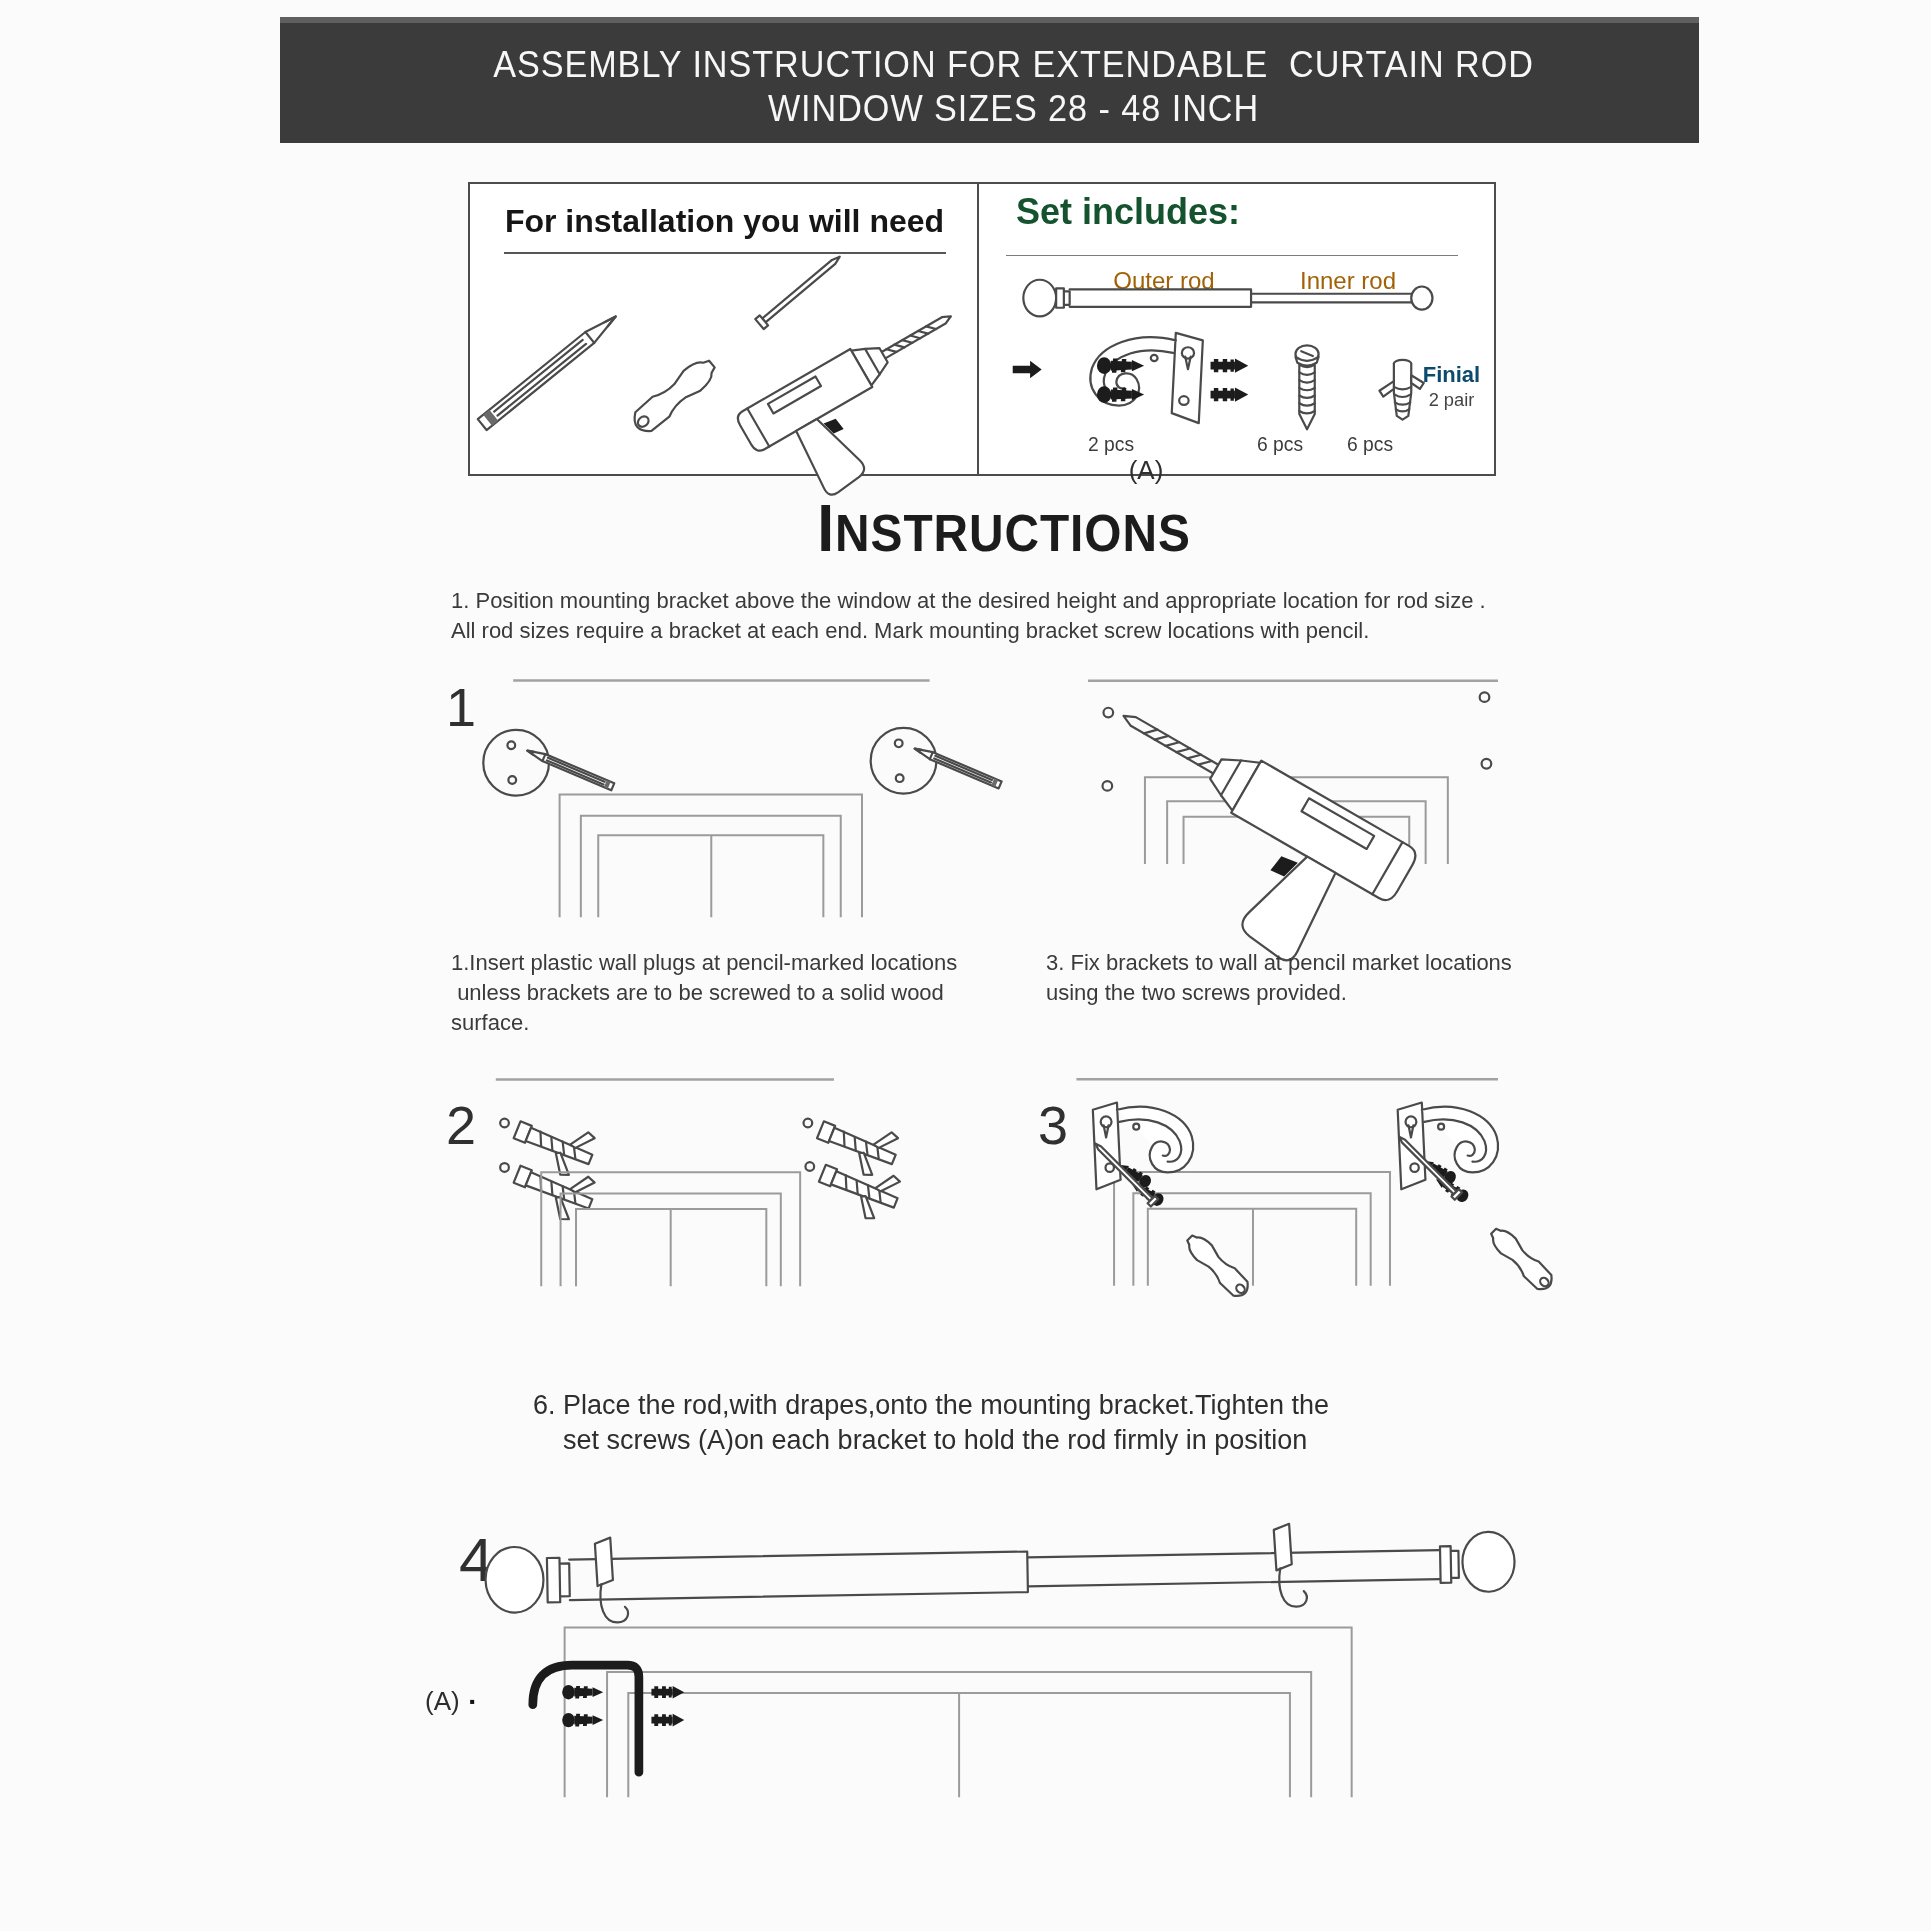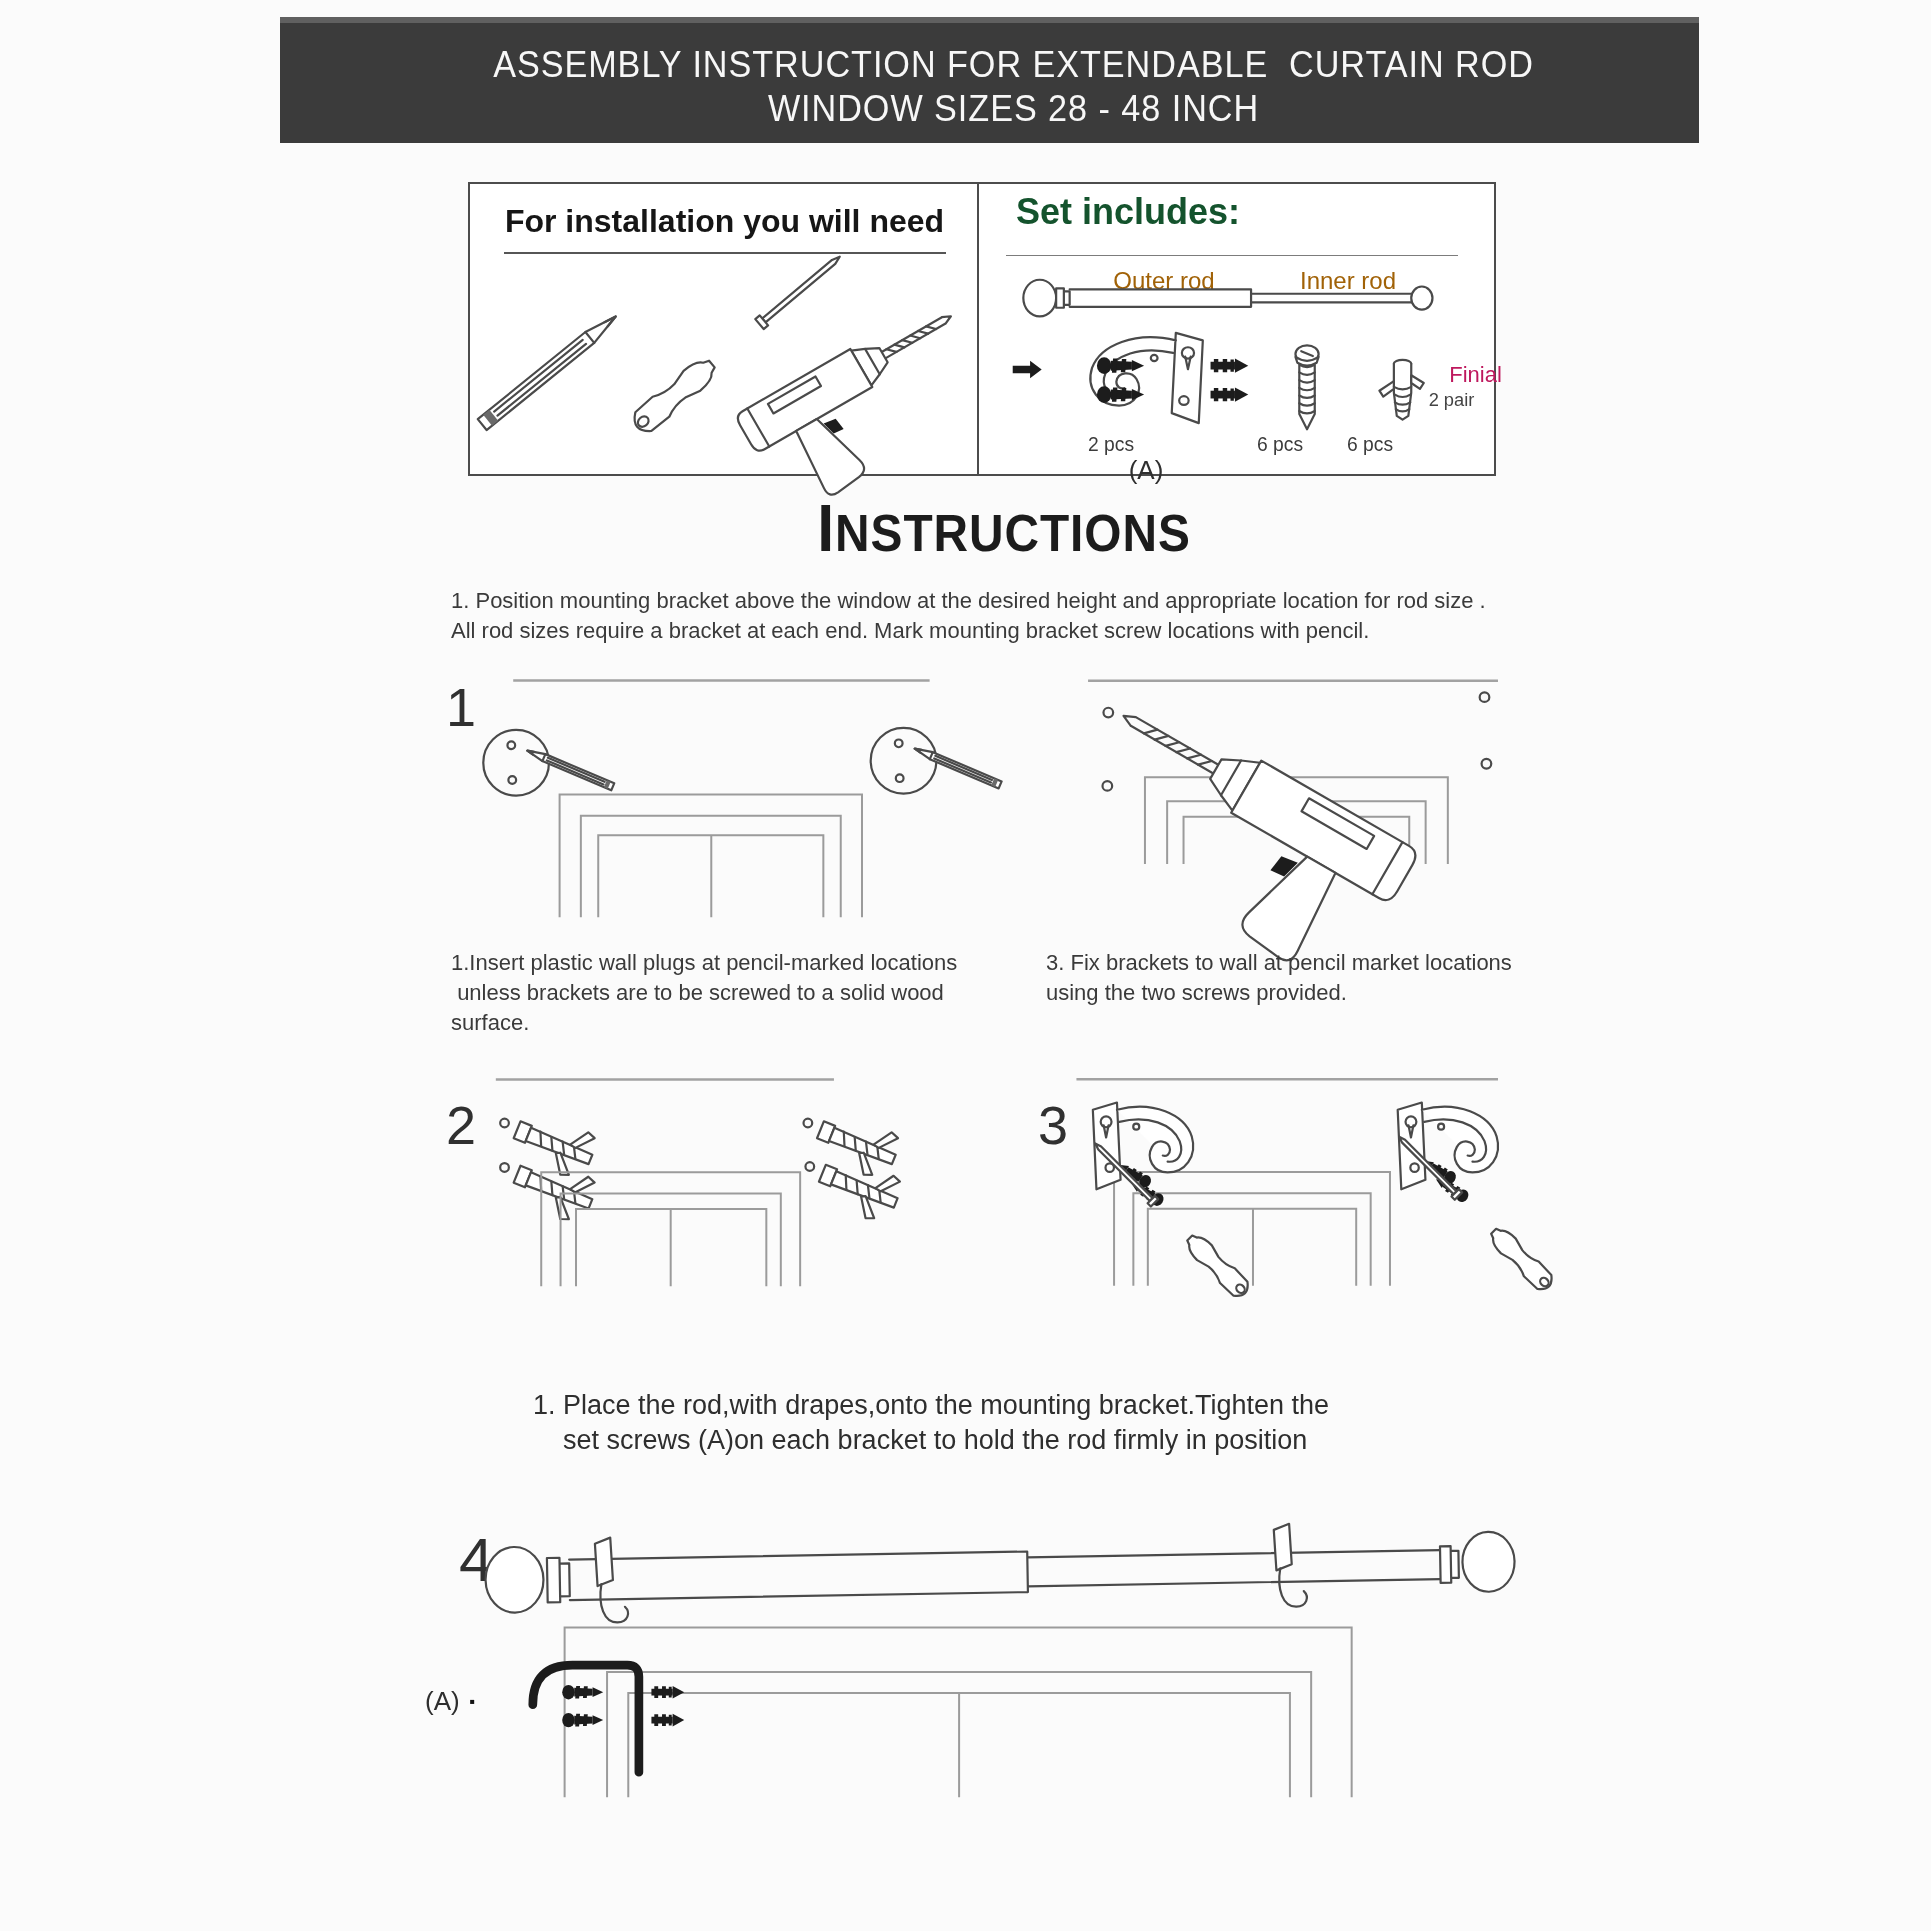--- a/index.html
+++ b/index.html
@@ -16,21 +16,21 @@
   .box-left{left:468px;width:509px;}
   .box-right{left:977px;width:515px;}
   .tools-title{text-align:center;font-weight:bold;font-size:32px;color:#161616;margin-top:19.3px;}
   .tools-hr{width:442px;margin:11.6px auto 0 auto;border:none;border-top:2.9px solid #565656;}
   .abs{position:absolute;}
   .set-title{left:37px;top:7px;font-weight:bold;font-size:36px;color:#14532d;}
   .set-hr{left:27px;top:71px;width:452px;border:none;border-top:1.9px solid #7c7c7c;margin:0;}
   .rod-label{top:83px;width:174px;text-align:center;font-size:24px;color:#a16207;}
   .qty{top:250px;width:116px;text-align:left;font-size:19.3px;color:#3c3c3c;}
   .bracket-ref{left:109px;top:271px;width:116px;text-align:center;font-size:26px;color:#2f2f2f;}
-  .finial-label{left:460px;top:178px;width:73px;text-align:center;font-size:22px;color:#be185d;}
+  .finial-label{left:436px;top:178px;width:73px;text-align:center;font-size:22px;color:#0c4a6e;font-weight:bold;}
   .finial-qty{left:436px;top:205px;width:73px;text-align:center;font-size:18.3px;color:#444;}
   
   .instr-title{position:absolute;left:618px;top:490px;width:772px;text-align:center;
        font-size:52px;font-weight:bold;color:#1c1c1c;letter-spacing:1px;transform:scaleX(0.92);}
   .instr-title::first-letter{font-size:66px;}
   
   .step-text{position:absolute;white-space:pre-wrap;font-size:22px;line-height:30px;color:#3a3a3a;}
   .step4-text{font-size:27px;line-height:35px;color:#2e2e2e;}
   .step-num{position:absolute;font-size:54px;color:#303030;}
   .step-num4{font-size:62px;}
@@ -243,21 +243,21 @@
     <use href="#sym-bracket-art" transform="translate(62,42) scale(1.25)"></use>
     <use href="#sym-bracket-art" transform="translate(378,42) scale(1.25)"></use>
     <use href="#sym-screw-filled" transform="translate(120,126) rotate(212) scale(0.9)"></use>
     <use href="#sym-screw-filled" transform="translate(133,145) rotate(212) scale(0.9)"></use>
     <use href="#sym-screw-filled" transform="translate(436,122) rotate(212) scale(0.9)"></use>
     <use href="#sym-screw-filled" transform="translate(449,141) rotate(212) scale(0.9)"></use>
     <use href="#sym-screwdriver" transform="translate(165,185) rotate(-135) scale(0.6)"></use>
     <use href="#sym-screwdriver" transform="translate(480,178) rotate(-135) scale(0.6)"></use>
   </svg>
 
-  <div class="step-text step4-text" style="left:533px;top:1388px;width:966px;">1. Place the rod,with drapes,onto the mounting bracket.Tighten the
+  <div class="step-text step4-text" style="left:533px;top:1388px;width:966px;">6. Place the rod,with drapes,onto the mounting bracket.Tighten the
     set screws (A)on each bracket to hold the rod firmly in position</div>
 
   <div class="step-num step-num4" style="left:459px;top:1524px;">4</div>
   <svg width="1139" height="299" viewBox="0 0 1180 310" style="left:406px;top:1506px;">
     <g transform="rotate(-1 600 70)">
       <ellipse class="lnf" cx="112" cy="68" rx="30" ry="34"></ellipse>
       <path class="lnf" d="M146,46 h13 v46 h-13 z M159,52 h10 v34 h-10 z"></path>
       <path class="ln" d="M169,48 H644 M169,90 H644 M644,48 V90 M644,54 H1072 M644,84 H1072"></path>
       <g transform="translate(196,62)">
         <path class="lnf" d="M0,-30 L16,-36 L18,8 L2,14 Z"></path>

